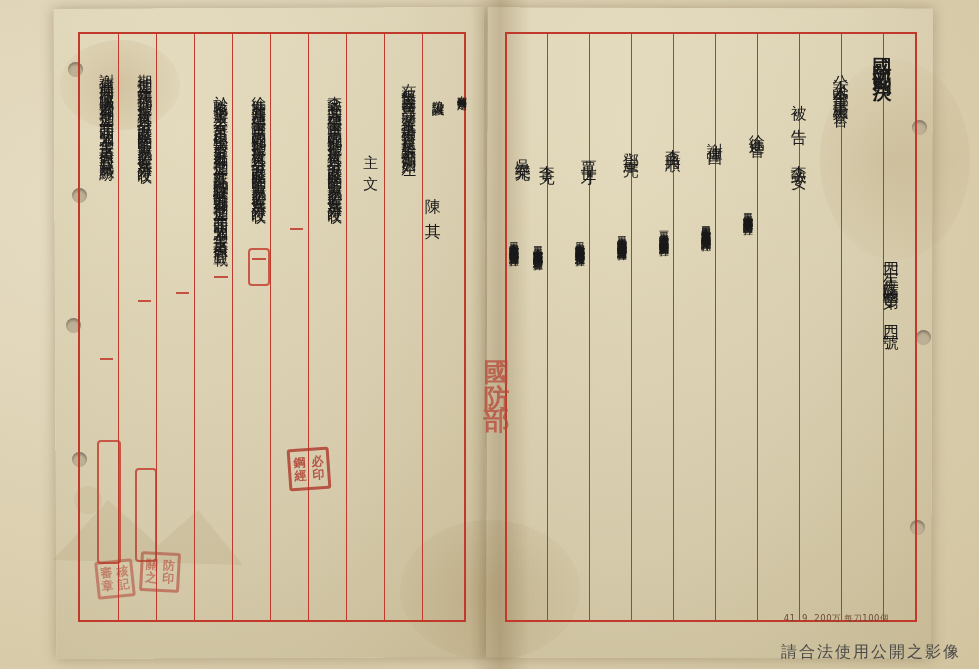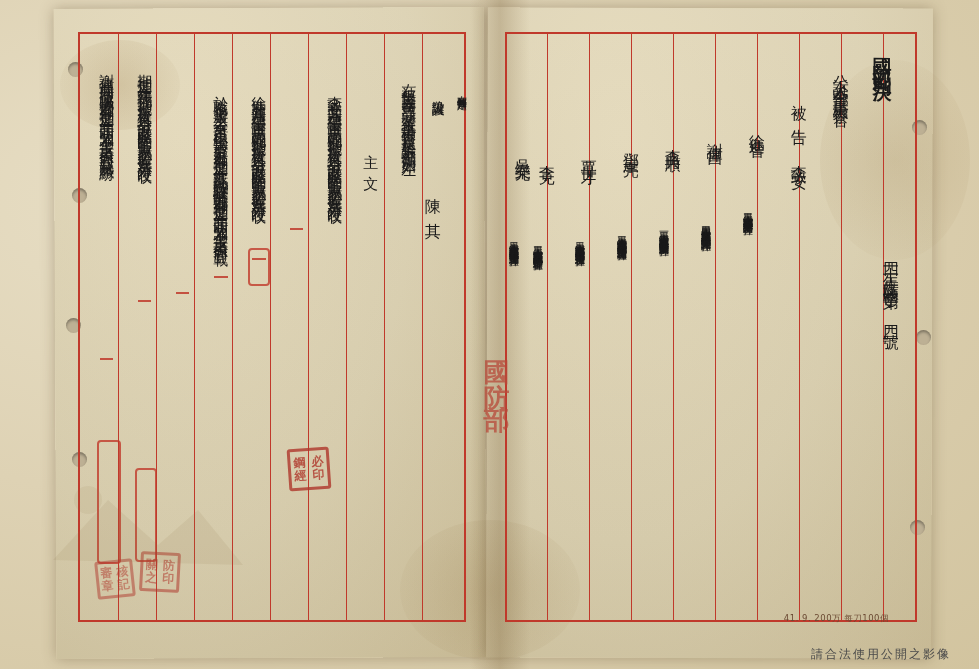--- a/index.html
+++ b/index.html
@@ -139,23 +139,23 @@
   #printline {
     position: absolute;
     right: 90px;
     bottom: 44px;
     font-size: 8.5px;
     color: #6b4a33;
     letter-spacing: 0.5px;
   }
   #notice {
     position: absolute;
-    right: 28px;
+    right: 18px;
     bottom: 6px;
-    font-size: 12px;
+    font-size: 16px;
     color: #4a4a4a;
     letter-spacing: 2px;
   }
 </style>
 </head>
 <body>
 
 <div id="page">
 
   <div class="sheet" id="sheet-left"></div>

